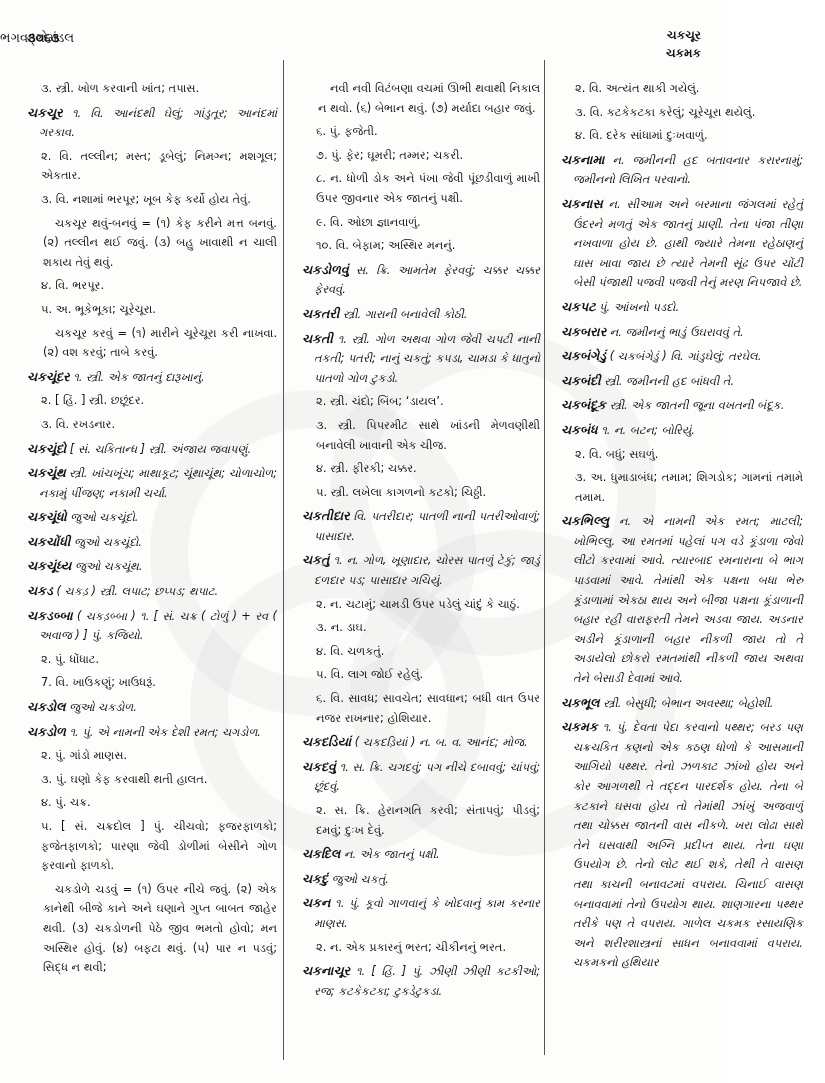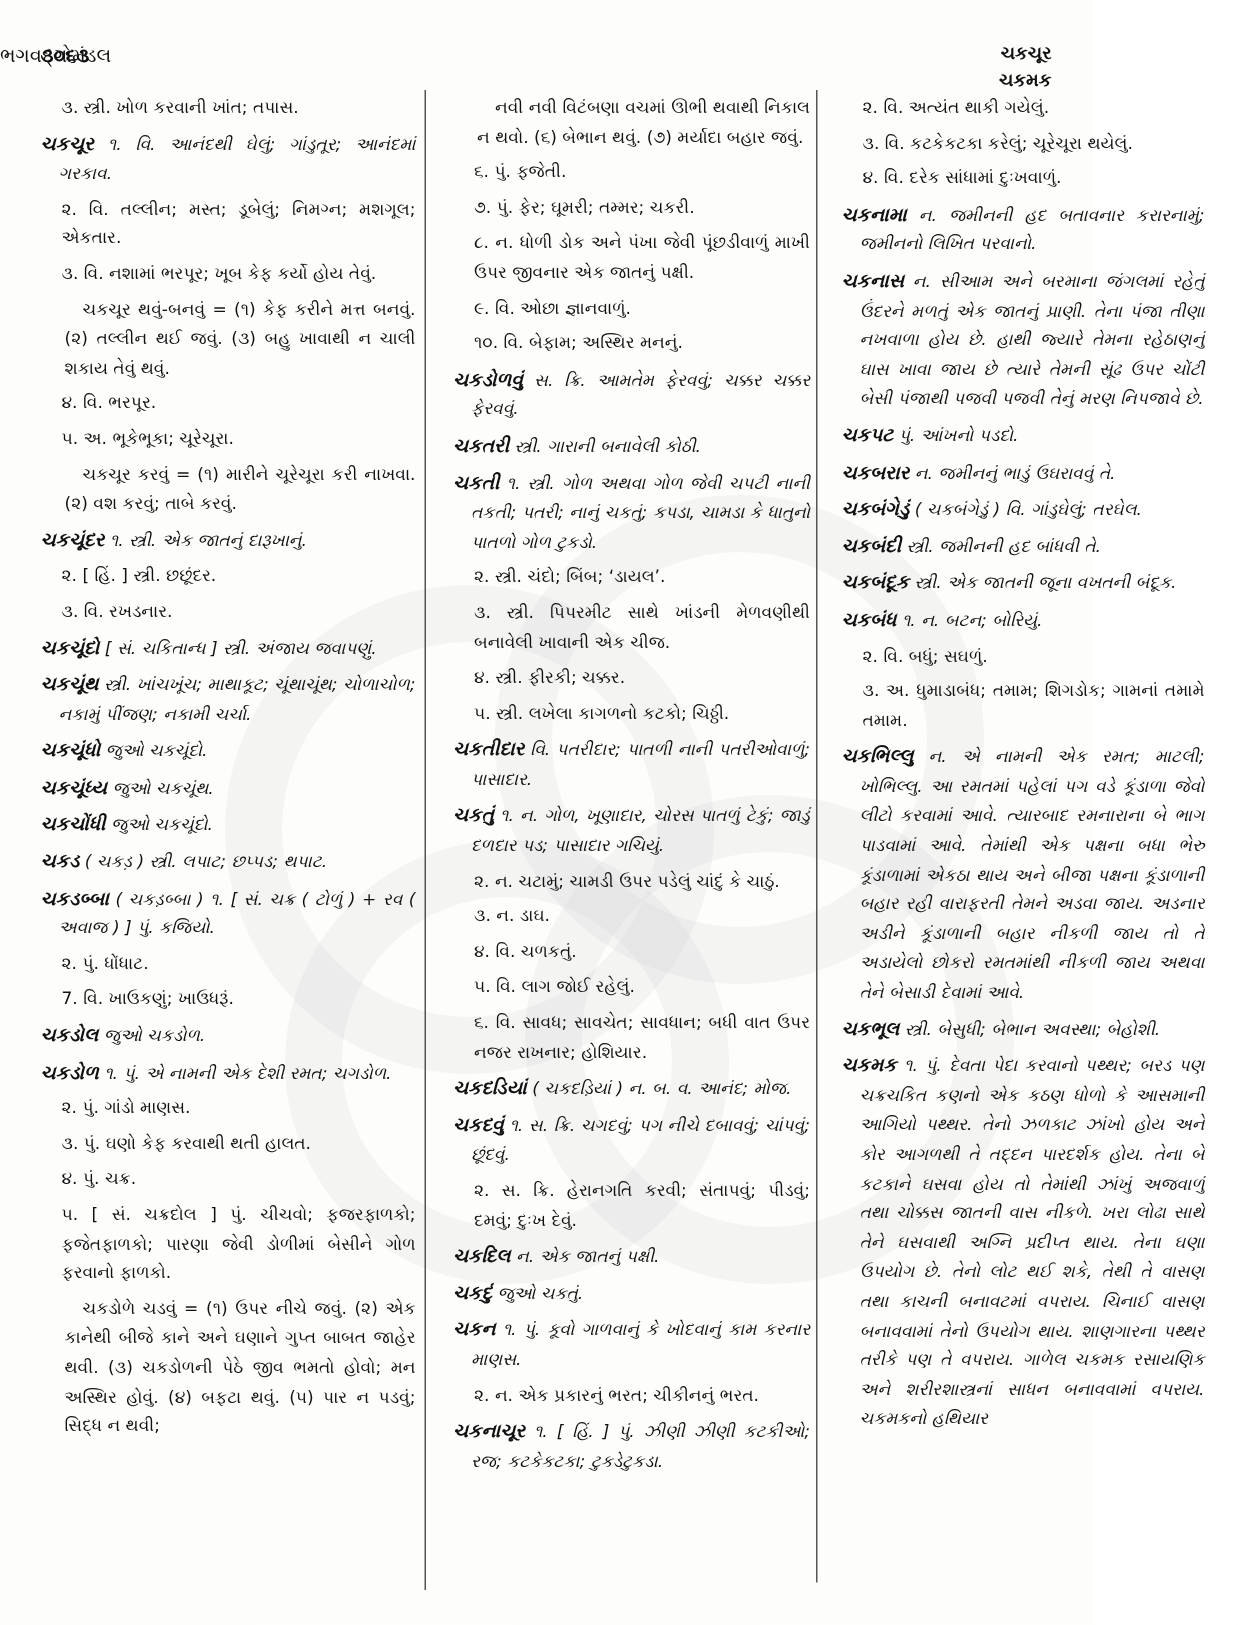--- a/index.html
+++ b/index.html
@@ -3,21 +3,21 @@
 <meta charset="utf-8">
 <style>
   html,body{margin:0;padding:0;background:#fff;}
   body{width:825px;height:1083px;overflow:hidden;position:relative;font-family:"DejaVu Sans",sans-serif;color:#111;}
   .page{position:absolute;left:0;top:0;width:729px;height:1083px;background:#fdfdfc;}
   .watermark{position:absolute;left:150px;top:330px;width:520px;height:520px;pointer-events:none;}
   .watermark .ring{position:absolute;border:38px solid rgba(200,200,200,0.16);border-radius:50%;}
   .hdr-num{position:absolute;left:27px;top:30px;font-size:13px;font-weight:bold;}
   .hdr-title{position:absolute;left:0;width:825px;top:30px;text-align:left;font-size:13px;}
   .hdr-right{position:absolute;right:28px;top:26px;font-size:12px;font-weight:bold;line-height:18px;text-align:right;}
-  .col{position:absolute;top:62px;font-size:11.4px;line-height:19.6px;}
+  .col{position:absolute;top:79px;font-size:11.4px;line-height:19.6px;}
   .col1{left:27px;width:250px;}
   .col2{left:302px;width:238px;}
   .col3{left:561px;width:242px;}
   .vline{position:absolute;top:60px;width:1px;background:#555;}
   .v1{left:283px;height:1000px;}
   .v2{left:544px;height:995px;}
   .p{margin:0 0 4px 0;text-align:justify;}
   .p.sub{padding-left:14px;}
   .p.idiom{padding-left:16px;text-indent:12px;}
   .p.entry{text-indent:0;padding-left:12px;text-indent:-12px;font-style:italic;}
@@ -52,22 +52,22 @@
       <p class="p idiom"><span>ચકચૂર થવું-બનવું = (૧) કેફ કરીને મત્ત બનવું. (૨) તલ્લીન થઈ જવું. (૩) બહુ ખાવાથી ન ચાલી શકાય તેવું થવું.</span></p>
       <p class="p sub"><span>૪. વિ. ભરપૂર.</span></p>
       <p class="p sub"><span>૫. અ. ભૂકેભૂકા; ચૂરેચૂરા.</span></p>
       <p class="p idiom"><span>ચકચૂર કરવું = (૧) મારીને ચૂરેચૂરા કરી નાખવા. (૨) વશ કરવું; તાબે કરવું.</span></p>
       <p class="p entry"><span class="hw">ચકચૂંદર</span><span> ૧. સ્ત્રી. એક જાતનું દારૂખાનું.</span></p>
       <p class="p sub"><span>૨. [ હિં. ] સ્ત્રી. છછૂંદર.</span></p>
       <p class="p sub"><span>૩. વિ. રખડનાર.</span></p>
       <p class="p entry"><span class="hw">ચકચૂંદો</span><span> [ સં. ચકિતાન્ધ ] સ્ત્રી. અંજાય જવાપણું.</span></p>
       <p class="p entry"><span class="hw">ચકચૂંથ</span><span> સ્ત્રી. ખાંચખૂંચ; માથાકૂટ; ચૂંથાચૂંથ; ચોળાચોળ; નકામું પીંજણ; નકામી ચર્ચા.</span></p>
       <p class="p entry"><span class="hw">ચકચૂંધો</span><span> જુઓ ચકચૂંદો.</span></p>
+      <p class="p entry"><span class="hw">ચકચોંધી</span><span> જુઓ ચકચૂંદો.</span></p>
       <p class="p entry"><span class="hw">ચકચૂંધ્ય</span><span> જુઓ ચકચૂંથ.</span></p>
-      <p class="p entry"><span class="hw">ચકચોંધી</span><span> જુઓ ચકચૂંદો.</span></p>
       <p class="p entry"><span class="hw">ચકડ</span><span> ( ચકડ઼ ) સ્ત્રી. લપાટ; છપ્પડ; થપાટ.</span></p>
       <p class="p entry"><span class="hw">ચકડબ્બા</span><span> ( ચકડ઼બ્બા ) ૧. [ સં. ચક્ર ( ટોળું ) + રવ ( અવાજ ) ] પું. કજિયો.</span></p>
       <p class="p sub"><span>૨. પું. ધોંધાટ.</span></p>
       <p class="p sub"><span>7. વિ. ખાઉકણું; ખાઉધરૂં.</span></p>
       <p class="p entry"><span class="hw">ચકડોલ</span><span> જુઓ ચકડોળ.</span></p>
       <p class="p entry"><span class="hw">ચકડોળ</span><span> ૧. પું. એ નામની એક દેશી રમત; ચગડોળ.</span></p>
       <p class="p sub"><span>૨. પું. ગાંડો માણસ.</span></p>
       <p class="p sub"><span>૩. પું. ઘણો કેફ કરવાથી થતી હાલત.</span></p>
       <p class="p sub"><span>૪. પું. ચક્ર.</span></p>
       <p class="p sub"><span>૫. [ સં. ચક્રદોલ ] પું. ચીચવો; ફજરફાળકો; ફજેતફાળકો; પારણા જેવી ડોળીમાં બેસીને ગોળ ફરવાનો ફાળકો.</span></p>

